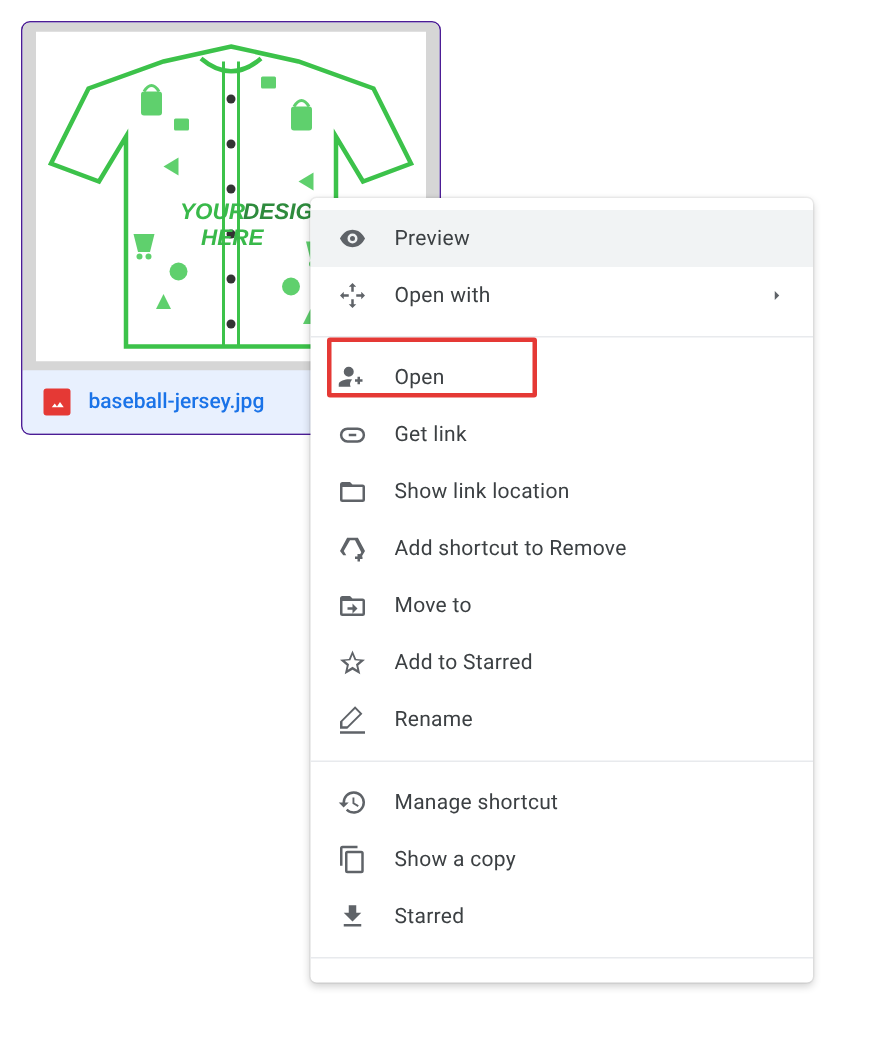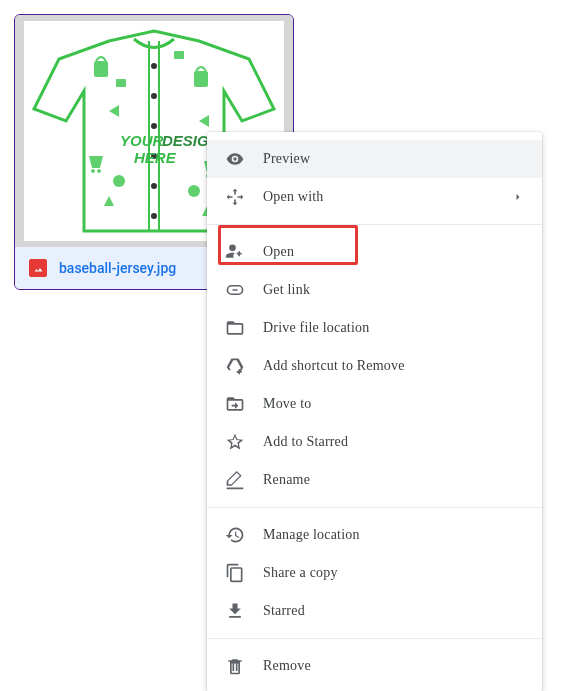--- a/index.html
+++ b/index.html
@@ -67,21 +67,20 @@
     .menu-item {
       display: flex;
       align-items: center;
       height: 38px;
       padding: 0 18px;
       color: #3c4043;
       font-size: 14px;
       letter-spacing: .2px;
       cursor: pointer;
       position: relative;
-      font-family: Liberation Serif, serif;
     }
     .menu-item.hovered { background: #f1f3f4; }
     .menu-icon {
       width: 20px; height: 20px;
       margin-right: 18px;
       fill: #5f6368;
       flex-shrink: 0;
       display: flex; align-items: center; justify-content: center;
     }
     .menu-icon svg { width: 20px; height: 20px; fill: #5f6368; }
@@ -198,21 +197,21 @@
       </span>
     <span class="menu-label">Get link</span>
   </div>
 
   <div class="menu-item">
     <span class="menu-icon">
         <svg viewBox="0 0 24 24">
           <path d="M10 4H4a2 2 0 00-2 2v12a2 2 0 002 2h16a2 2 0 002-2V8a2 2 0 00-2-2h-8l-2-2zM4 18V8h16v10H4z"></path>
         </svg>
       </span>
-    <span class="menu-label">Drive file location</span>
+    <span class="menu-label">Show link location</span>
   </div>
 
   <div class="menu-item">
     <span class="menu-icon">
         <svg viewBox="0 0 24 24">
           <path d="M12 2L4 16h5l3-5 3 5h5L12 2zm5 16H7l-2 4h14l-2-4zM18 18h3v2h-3v3h-2v-3h-3v-2h3v-3h2v3z" opacity="0"></path>
           <path d="M9.5 3L3 14h4.3L11 7.5 9.5 3zM11 3l6.5 11H13L9 7l2-4zm-7 12l-1.5 3h13L17 15H4zM17 17h2v2h2v2h-2v2h-2v-2h-2v-2h2v-2z" opacity="0"></path>
           <path d="M12 2l-8 14h5l3-5.2L15 16h5L12 2zM5 18l-2 3h18l-2-3H5zm12-4h2v2h2v2h-2v2h-2v-2h-2v-2h2v-2z" opacity="0"></path>
           <path d="M7.7 3h8.6L22 13.5l-2.6 4.5H17l2-3.5L14 5h-4l-5 8.5L7 17H4.6L2 13.5 7.7 3zM16 16h2v2h2v2h-2v2h-2v-2h-2v-2h2v-2z"></path>
         </svg>
@@ -249,47 +248,39 @@
   </div>
 
   <div class="divider"></div>
 
   <div class="menu-item">
     <span class="menu-icon">
         <svg viewBox="0 0 24 24">
           <path d="M13 3a9 9 0 00-9 9H1l3.9 3.9L9 12H6a7 7 0 117 7 6.9 6.9 0 01-4.95-2.05l-1.41 1.41A9 9 0 1013 3zm-1 5v5l4.25 2.52.75-1.23-3.5-2.08V8H12z"></path>
         </svg>
       </span>
-    <span class="menu-label">Manage location</span>
+    <span class="menu-label">Manage shortcut</span>
   </div>
 
   <div class="menu-item">
     <span class="menu-icon">
         <svg viewBox="0 0 24 24">
           <path d="M16 1H4a2 2 0 00-2 2v14h2V3h12V1zm3 4H8a2 2 0 00-2 2v14a2 2 0 002 2h11a2 2 0 002-2V7a2 2 0 00-2-2zm0 16H8V7h11v14z"></path>
         </svg>
       </span>
-    <span class="menu-label">Share a copy</span>
+    <span class="menu-label">Show a copy</span>
   </div>
 
   <div class="menu-item">
     <span class="menu-icon">
         <svg viewBox="0 0 24 24">
           <path d="M5 20h14v-2H5v2zM19 9h-4V3H9v6H5l7 7 7-7z"></path>
         </svg>
       </span>
     <span class="menu-label">Starred</span>
   </div>
 
   <div class="divider"></div>
 
-  <div class="menu-item">
-    <span class="menu-icon">
-        <svg viewBox="0 0 24 24">
-          <path d="M6 7h12v13a2 2 0 01-2 2H8a2 2 0 01-2-2V7zm2 2v11h8V9H8zm1 0h2v9H9V9zm4 0h2v9h-2V9zM9 4h6l1 1h4v2H4V5h4l1-1z"></path>
-        </svg>
-      </span>
-    <span class="menu-label">Remove</span>
-  </div>
 
 </div>
 
 <div class="highlight-box" style="top:225px; left:218px; width:140px; height:40px;"></div>
 
 </body></html>

